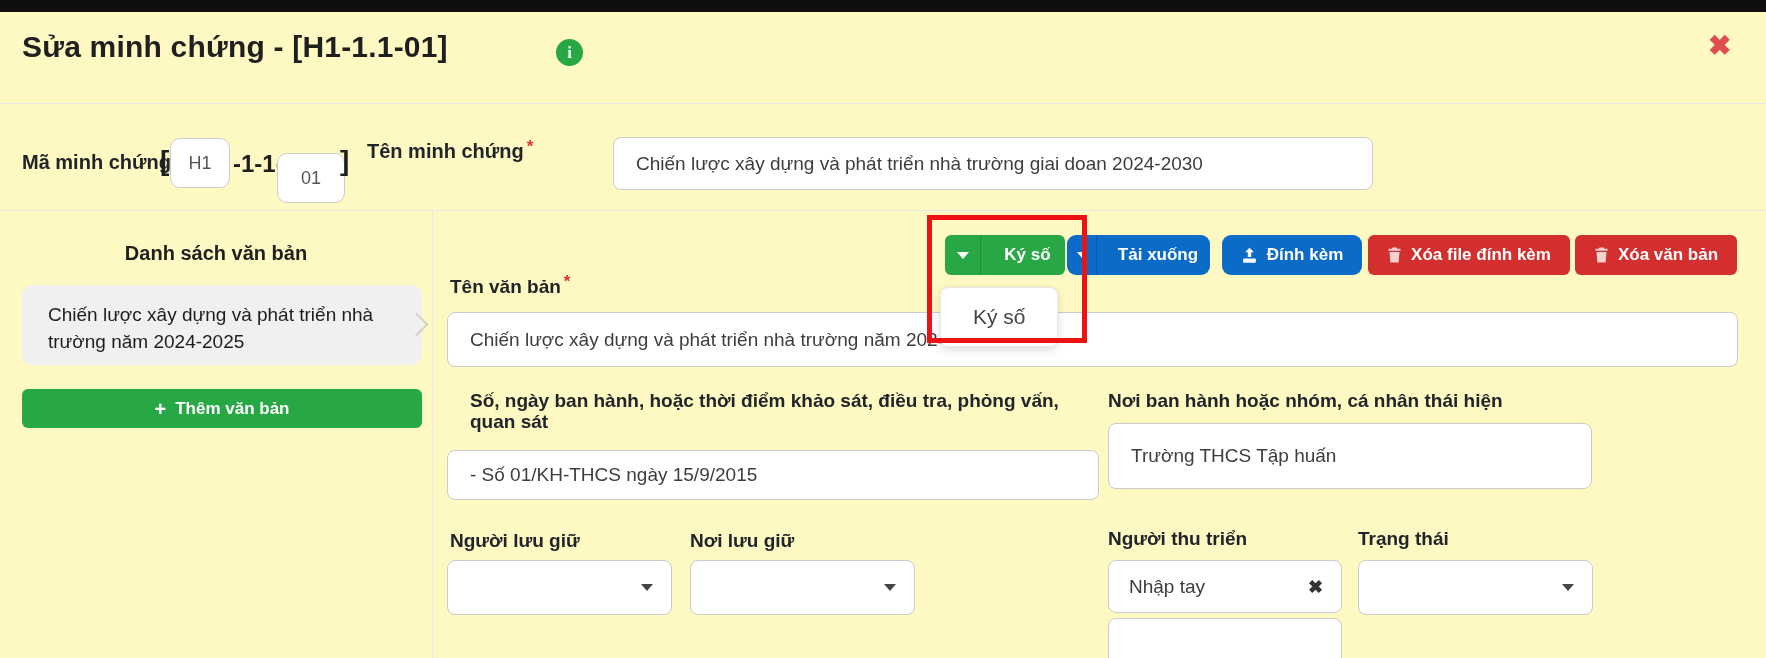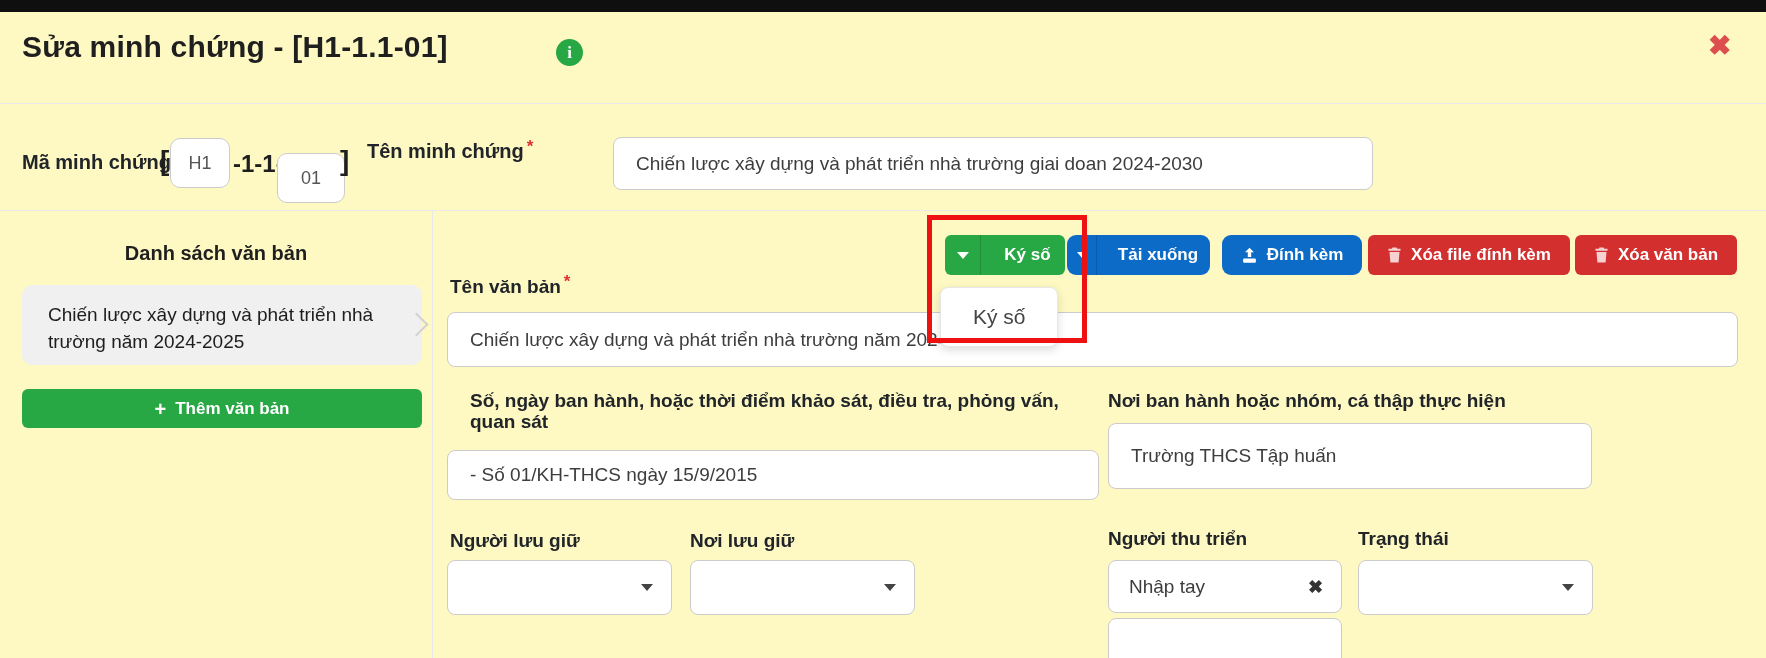--- a/index.html
+++ b/index.html
@@ -192,21 +192,21 @@
 
   <div class="abs dropdown-menu">
     <div class="dropdown-item">Ký số</div>
   </div>
 
   <div class="abs annotation-rect"></div>
 
   <div class="abs lbl" style="left:450px;top:390px;width:610px;line-height:21px;margin-left:20px;">Số, ngày ban hành, hoặc thời điểm khảo sát, điều tra, phỏng vấn, quan sát</div>
   <input class="abs tbox" style="left: 447px; top: 450px; width: 652px; height: 50px;" value="- Số 01/KH-THCS ngày 15/9/2015">
 
-  <div class="abs lbl" style="left:1108px;top:390px;">Nơi ban hành hoặc nhóm, cá thập thực hiện</div>
+  <div class="abs lbl" style="left:1108px;top:390px;">Nơi ban hành hoặc nhóm, cá nhân thái hiện</div>
   <input class="abs tbox" style="left: 1108px; top: 423px; width: 484px; height: 66px;" value="Trường THCS Tập huấn">
 
   <div class="abs lbl" style="left:450px;top:530px;">Người lưu giữ</div>
   <div class="abs select" style="left:447px;top:560px;width:225px;height:55px;">
     <span style="flex:1;padding-left:18px;font-size:19px;color:#3d3d3d;"></span>
     <span class="caret-dark"></span>
   </div>
 
   <div class="abs lbl" style="left:690px;top:530px;">Nơi lưu giữ</div>
   <div class="abs select" style="left:690px;top:560px;width:225px;height:55px;">

